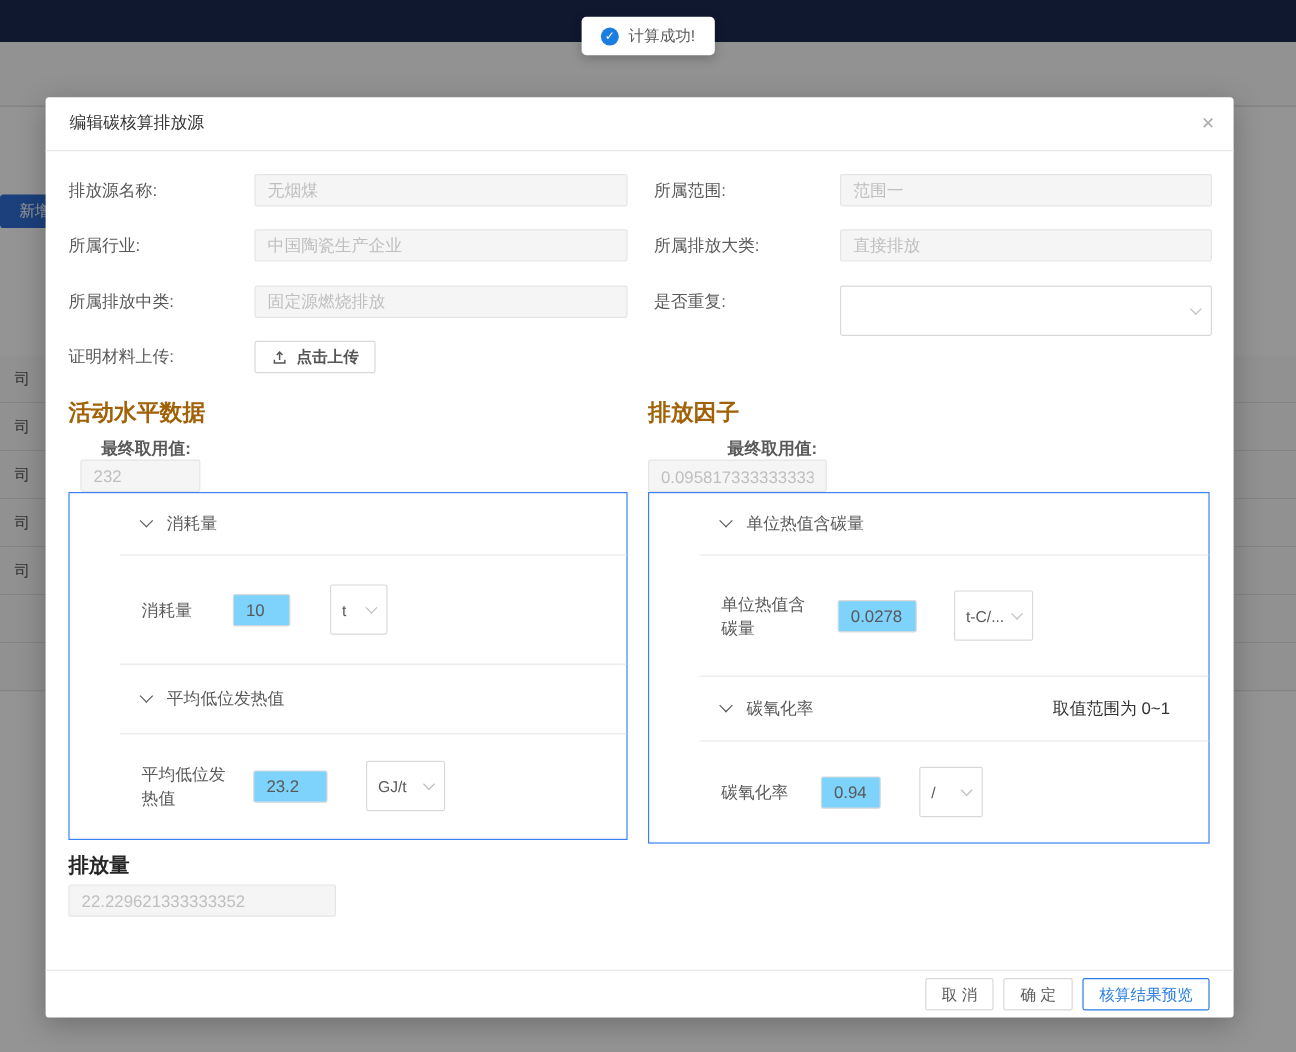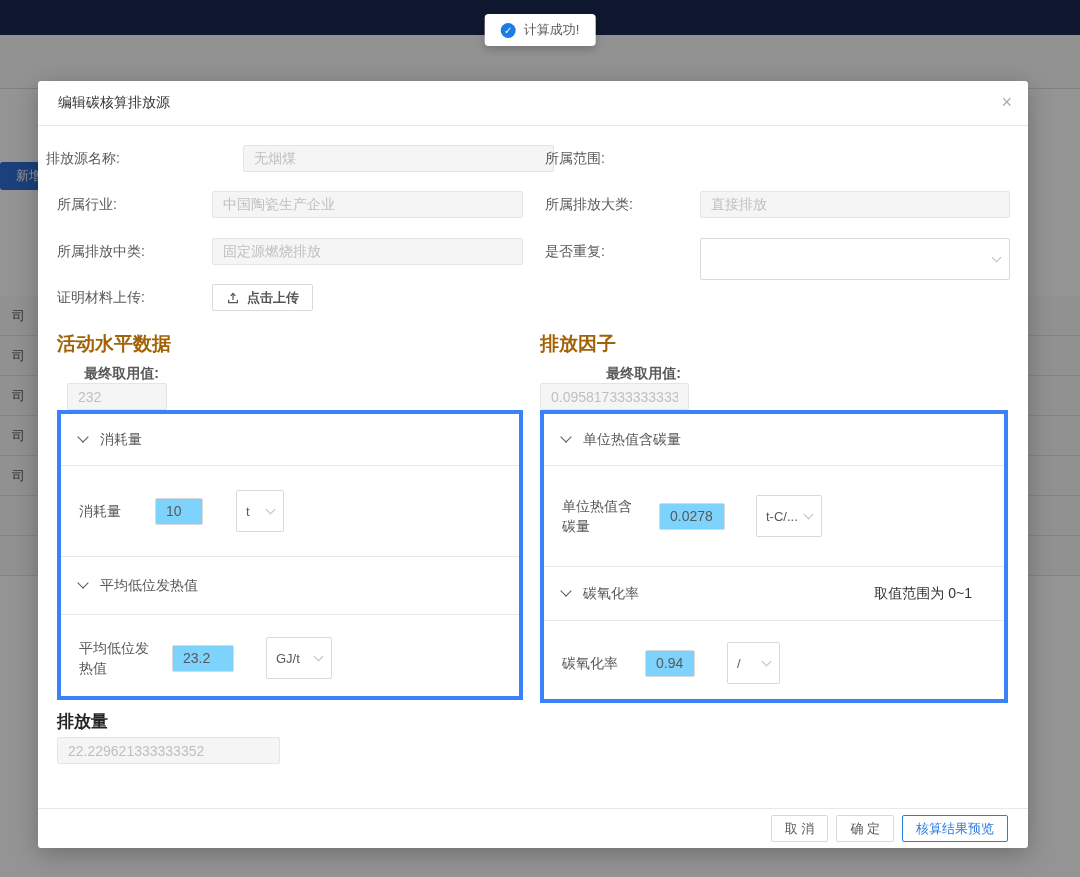--- a/index.html
+++ b/index.html
@@ -30,21 +30,21 @@
   .inp { height:27px; border:1px solid #d9d9d9; border-radius:2px; background:#7dd3fc; color:#595959; font-size:14px; padding:0 10px; outline:none; font-family:inherit; }
   .inp.dis { background:#f5f5f5; border-color:#e5e5e5; color:#bfbfbf; }
   .selbox { height:42px; border:1px solid #d9d9d9; border-radius:2px; background:#fff; display:flex; align-items:center; justify-content:space-between; padding:0 9px; font-size:13px; color:#595959; cursor:pointer; }
   .chev-sm { width:7px; height:7px; border-right:1.3px solid #bfbfbf; border-bottom:1.3px solid #bfbfbf; transform:rotate(45deg); margin-top:-3px; }
   .upload-btn { display:flex; align-items:center; gap:7px; height:27px; padding:4px 13px; border:1px solid #d9d9d9; border-radius:2px; background:#fff; font-size:13px; font-weight:600; color:#555; cursor:pointer; }
 
   .sec-title { position:absolute; font-size:19px; font-weight:bold; color:#a16207; }
   .final-row { position:absolute; display:flex; align-items:flex-end;flex-direction:column; }
   .final-label { font-size:14px; color:#595959; font-weight:600; margin-right:8px; }
 
-  .panel { position:absolute; top:283px; border:4px solid #3b82f6; background:#fff; }
+  .panel { position:absolute; top:283px; border:1px solid #3b82f6; background:#fff;padding-left:42px; }
   .panel.left { left:19px; width:466px; height:290px; }
   .panel.right { left:502px; width:468px; height:293px; }
   .phead { height:52px; display:flex; align-items:center; padding:0 18px; gap:13px; font-size:14px; color:#595959; border-bottom:1px solid #e9e9e9; cursor:pointer; }
   .phead.mid { border-top:none; height:58px; }
   .chev-collapse { width:8px; height:8px; min-width:8px; border-right:1.6px solid #595959; border-bottom:1.6px solid #595959; transform:rotate(45deg); margin-top:-5px; }
   .note { margin-left:auto; color:#333; font-size:14px; padding-right:14px; }
   .pbody { display:flex; align-items:center; padding:0 18px; border-bottom:1px solid #e9e9e9; }
   .pbody.last { border-bottom:none; }
   .plabel { width:76px; min-width:76px; color:#595959; font-size:14px; line-height:20px; }
 
@@ -91,26 +91,27 @@
   </div>
 
   <div class="modal">
     <div class="modal-header">
       <span>编辑碳核算排放源</span>
     </div>
     <div class="modal-close">×</div>
 
     <div class="modal-body">
 
-      <div class="frow" style="top:18px; left:8px;gap:42px;">
+      <div class="frow" style="top:18px; left:19px;">
         <div class="flabel">排放源名称:</div>
         <input class="inp dis" style="width: 311px;" disabled="" value="无烟煤">
       </div>
       <div class="frow" style="top:18px; left:507px;">
         <div class="flabel">所属范围:</div>
+        <input class="inp dis" style="width: 310px;" disabled="" value="范围一">
       </div>
 
       <div class="frow" style="top:64px; left:19px;">
         <div class="flabel">所属行业:</div>
         <input class="inp dis" style="width: 311px;" disabled="" value="中国陶瓷生产企业">
       </div>
       <div class="frow" style="top:111px; left:19px;">
         <div class="flabel">所属排放中类:</div>
         <input class="inp dis" style="width: 311px;" disabled="" value="固定源燃烧排放">
       </div>

